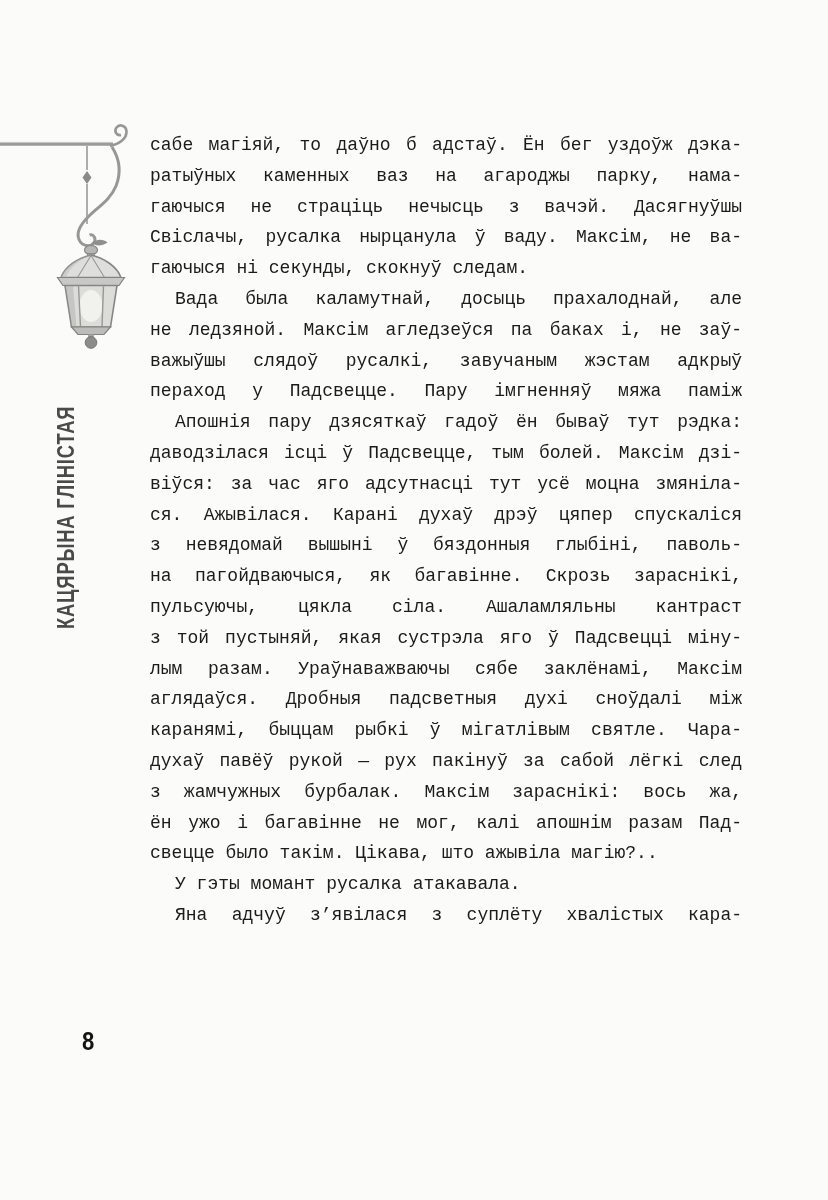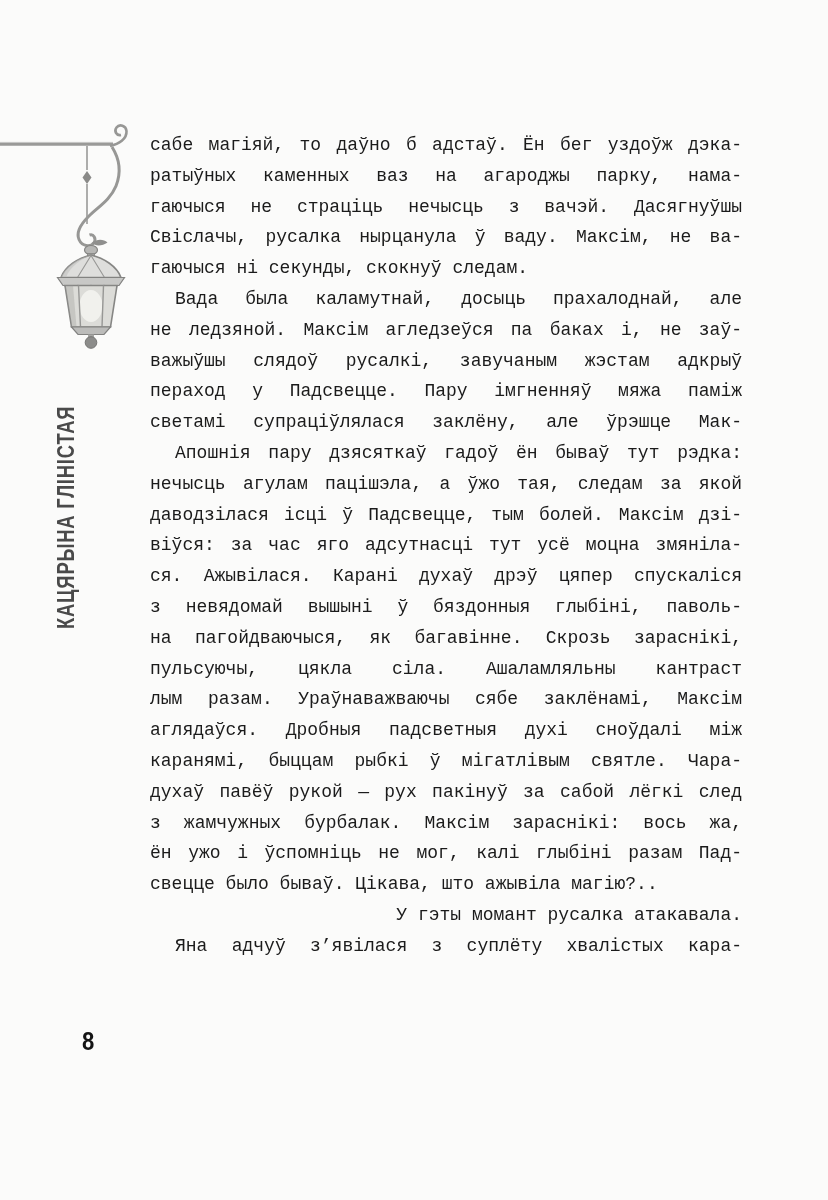--- a/index.html
+++ b/index.html
@@ -58,21 +58,21 @@
     line-height: 30.8px;
     height: 30.8px;
     white-space: normal;
     text-align: left;
     font-family: Liberation Mono, monospace;
   }
   .text-column .line.just {
     text-align: justify;
     text-align-last: justify;
   }
-  .text-column .line.indent { padding-left: 25px; text-align: right; }
+  .text-column .line.indent { padding-left: 25px; }
 
   svg .sketch { stroke: #979795; fill: none; }
 </style>
 </head>
 <body>
 
 <div class="scan-page">
 
   <div class="lantern-wrap">
     <svg width="140" height="235" viewBox="0 120 140 235" xmlns="http://www.w3.org/2000/svg">
@@ -121,33 +121,32 @@
   <div class="text-column">
       <div class="line just">сабе магіяй, то даўно б адстаў. Ён бег уздоўж дэка-</div>
       <div class="line just">ратыўных каменных ваз на агароджы парку, нама-</div>
       <div class="line just">гаючыся не страціць нечысць з вачэй. Дасягнуўшы</div>
       <div class="line just">Свіслачы, русалка нырцанула ў ваду. Максім, не ва-</div>
       <div class="line">гаючыся ні секунды, скокнуў следам.</div>
       <div class="line indent just">Вада была каламутнай, досыць прахалоднай, але</div>
       <div class="line just">не ледзяной. Максім агледзеўся па баках і, не заў-</div>
       <div class="line just">важыўшы слядоў русалкі, завучаным жэстам адкрыў</div>
       <div class="line just">пераход у Падсвецце. Пару імгненняў мяжа паміж</div>
-      <div class="line just">светамі супраціўлялася заклёну, але ўрэшце Мак-</div>
       <div class="line indent just">Апошнія пару дзясяткаў гадоў ён бываў тут рэдка:</div>
-      <div class="line just">нечысць агулам пацішэла, а ўжо тая, следам за якой</div>
       <div class="line just">даводзілася ісці ў Падсвецце, тым болей. Максім дзі-</div>
       <div class="line just">віўся: за час яго адсутнасці тут усё моцна змяніла-</div>
       <div class="line just">ся. Ажывілася. Карані духаў дрэў цяпер спускаліся</div>
       <div class="line just">з невядомай вышыні ў бяздонныя глыбіні, паволь-</div>
       <div class="line just">на пагойдваючыся, як багавінне. Скрозь зараснікі,</div>
       <div class="line just">пульсуючы, цякла сіла. Ашаламляльны кантраст</div>
+      <div class="line just">з той пустыняй, якая сустрэла яго ў Падсвецці міну-</div>
       <div class="line just">лым разам. Ураўнаважваючы сябе заклёнамі, Максім</div>
       <div class="line just">аглядаўся. Дробныя падсветныя духі сноўдалі між</div>
       <div class="line just">каранямі, быццам рыбкі ў мігатлівым святле. Чара-</div>
       <div class="line just">духаў павёў рукой — рух пакінуў за сабой лёгкі след</div>
       <div class="line just">з жамчужных бурбалак. Максім зараснікі: вось жа,</div>
-      <div class="line just">ён ужо і ўспомніць не мог, калі глыбіні разам Пад-</div>
-      <div class="line">свецце было бываў. Цікава, што ажывіла магію?..</div>
+      <div class="line just">ён ужо і багавінне не мог, калі апошнім разам Пад-</div>
+      <div class="line">свецце было такім. Цікава, што ажывіла магію?..</div>
       <div class="line indent">У гэты момант русалка атакавала.</div>
       <div class="line indent just">Яна адчуў з’явілася з суплёту хвалістых кара-</div>
     </div>
 
 </div>
 
 </body></html>

